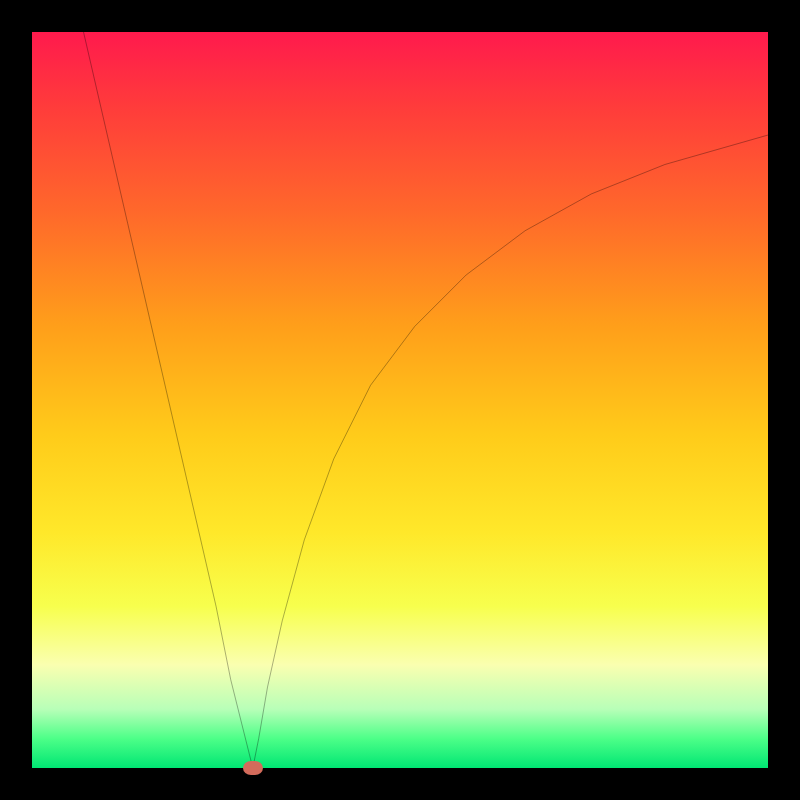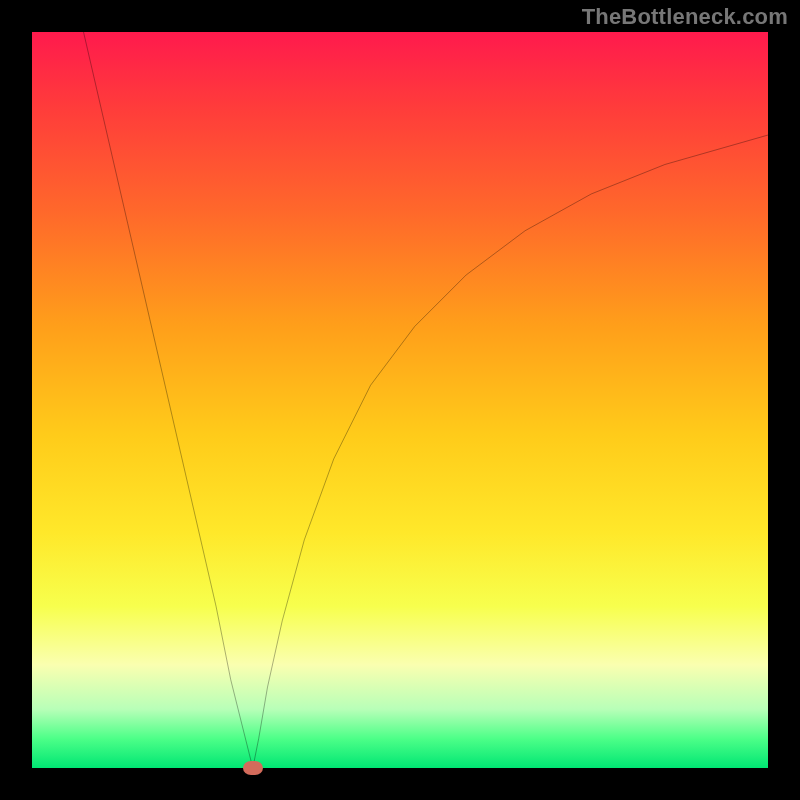--- a/index.html
+++ b/index.html
@@ -74,15 +74,14 @@
 
     <svg class="curve-svg" viewBox="0 0 100 100" preserveAspectRatio="none">
       <polyline id="left-branch" fill="none" stroke="#000" stroke-width="0.32" vector-effect="non-scaling-stroke" stroke-linecap="round" stroke-linejoin="round" points="7.000,0.000 10.000,13.000 13.000,26.000 16.000,39.000 19.000,52.000 22.000,65.000 25.000,78.000 27.000,88.000 28.500,94.000 29.500,98.000 30.000,100.000"></polyline>
       <polyline id="right-branch" fill="none" stroke="#000" stroke-width="0.32" vector-effect="non-scaling-stroke" stroke-linecap="round" stroke-linejoin="round" points="30.000,100.000 30.800,96.000 32.000,89.000 34.000,80.000 37.000,69.000 41.000,58.000 46.000,48.000 52.000,40.000 59.000,33.000 67.000,27.000 76.000,22.000 86.000,18.000 100.000,14.000"></polyline>
     </svg>
 
     <div class="marker" id="min-marker" style="left: 220.8px; top: 736px; background: rgb(211, 107, 91);"></div>
 
   </div>
 
-  <div class="watermark">TheBottleneck.com</div>
 
 </div>
 
 </body></html>

